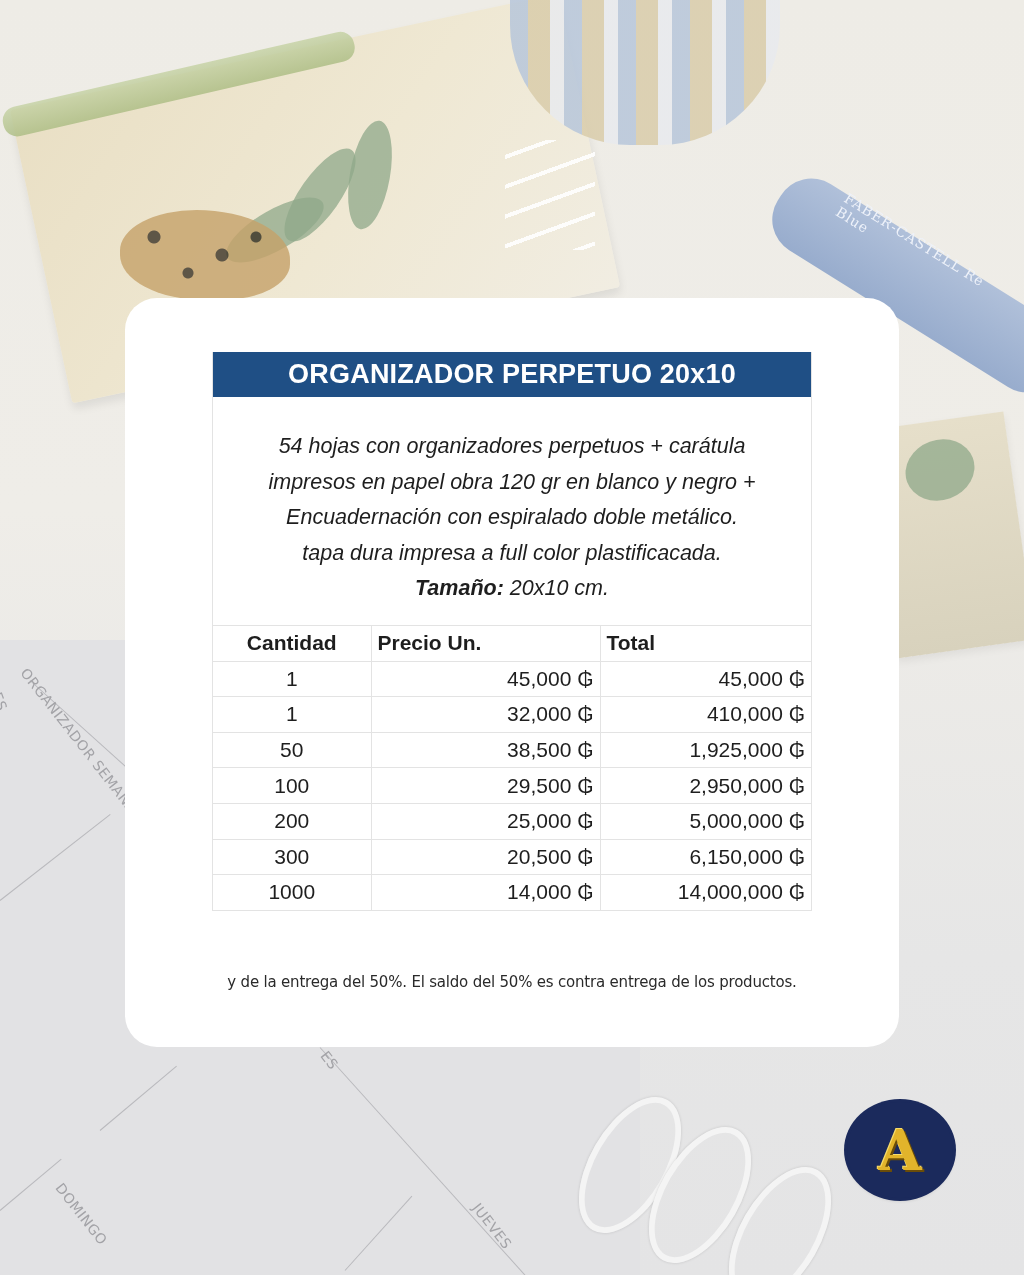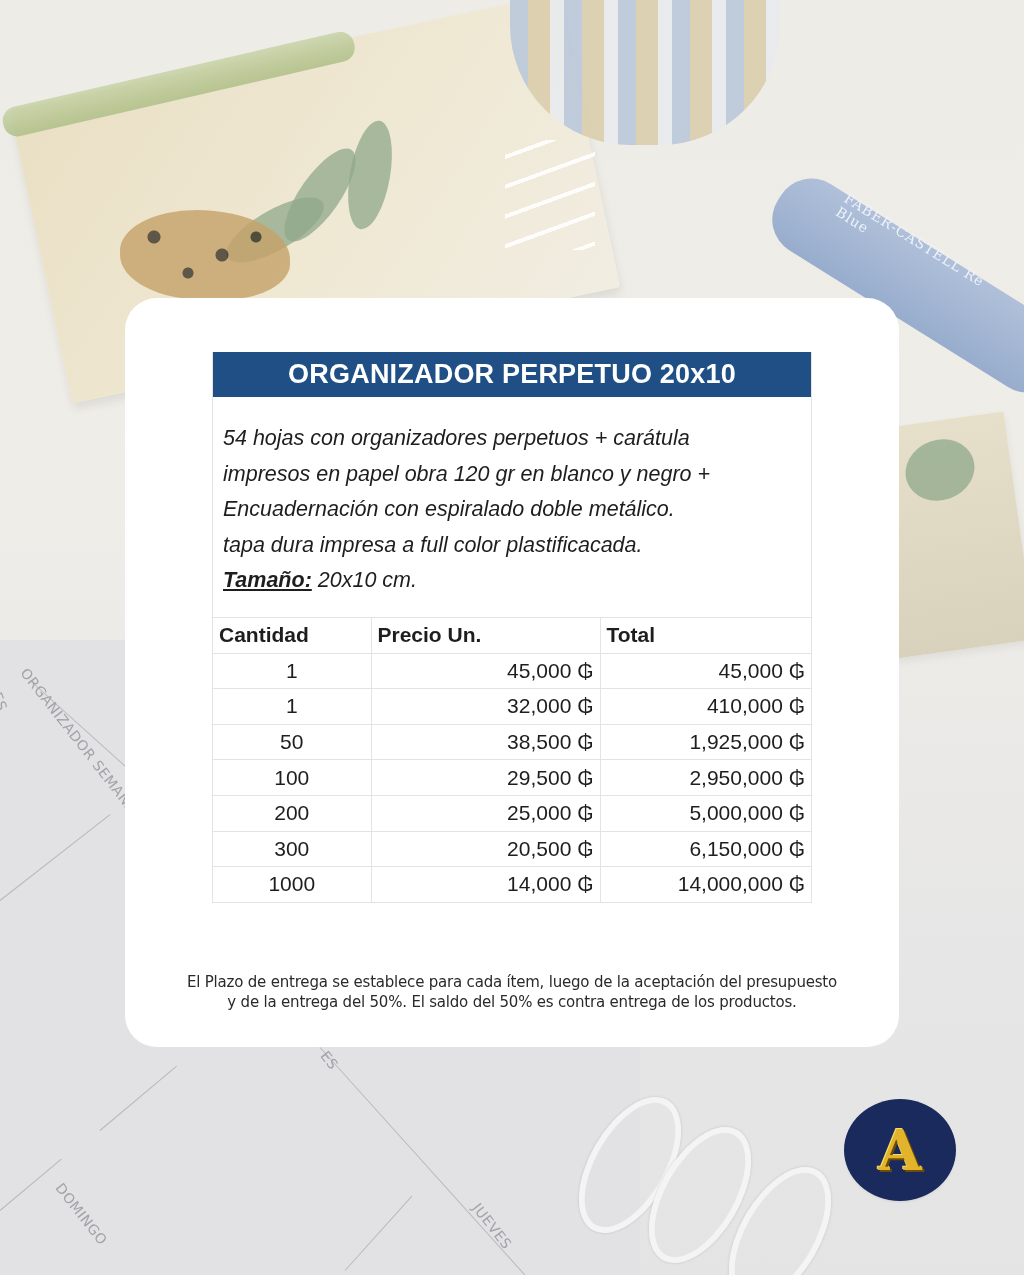--- a/index.html
+++ b/index.html
@@ -64,36 +64,36 @@
       position: absolute; left: 87px; top: 54px; width: 600px;
       border-left: 1px solid #e3e3e3; border-right: 1px solid #e3e3e3;
     }
     .title-bar {
       height: 45px; background: #1f4f85;
       color: #ffffff; font-size: 27px; font-weight: bold; text-align: center;
       line-height: 45px; letter-spacing: 0.2px;
       font-family: "Liberation Sans", sans-serif;
     }
     .description {
-      padding: 24px 10px 18px; 
+      padding: 32px 10px 18px; text-align: center;
       font-style: italic; color: #1e1e1e; font-size: 21.5px; line-height: 35.5px;
       border-bottom: 1px solid #e3e3e3;
     }
-    .description .size-label { font-weight: bold; text-decoration: underline; }
+    .description .size-label { font-weight: bold; }
     table.prices { width: 100%; border-collapse: collapse; font-size: 21px; color: #1e1e1e; }
     table.prices th, table.prices td {
       height: 35.6px; border-bottom: 1px solid #e3e3e3; border-right: 1px solid #e3e3e3;
       padding: 0 6px;
     }
     table.prices th:last-child, table.prices td:last-child { border-right: none; }
     table.prices th { font-weight: bold; }
     .col-qty { width: 158px; }
     .col-unit { width: 229px; }
     .col-total { width: 211px; }
-    th.col-qty { text-align: left; padding-left: 5px; }
+    th.col-qty { text-align: center; padding-left: 5px; }
     th.col-unit, th.col-total { text-align: left; }
     td.qty { text-align: center; }
     td.money { text-align: right; }
     .footnote {
       position: absolute; left: 0; right: 0; top: 674px;
       text-align: center; font-size: 15px; line-height: 20px; color: #2a2a2a;
       font-family: "DejaVu Sans", sans-serif; letter-spacing: -0.2px;
     }
 
     
@@ -193,20 +193,19 @@
         </tr>
         <tr>
           <td class="qty">1000</td>
           <td class="money">14,000 ₲</td>
           <td class="money">14,000,000 ₲</td>
         </tr>
       </tbody>
     </table>
   </div>
   <div class="footnote">
-    <div>El Plazo de entrega se establece para cada ítem, luego de la aceptación del presupuesto</div>
     <div>y de la entrega del 50%. El saldo del 50% es contra entrega de los productos.</div>
   </div>
 </div>
 
 <div class="logo">
   <span class="logo-letter">A</span>
 </div>
 
 </body></html>

